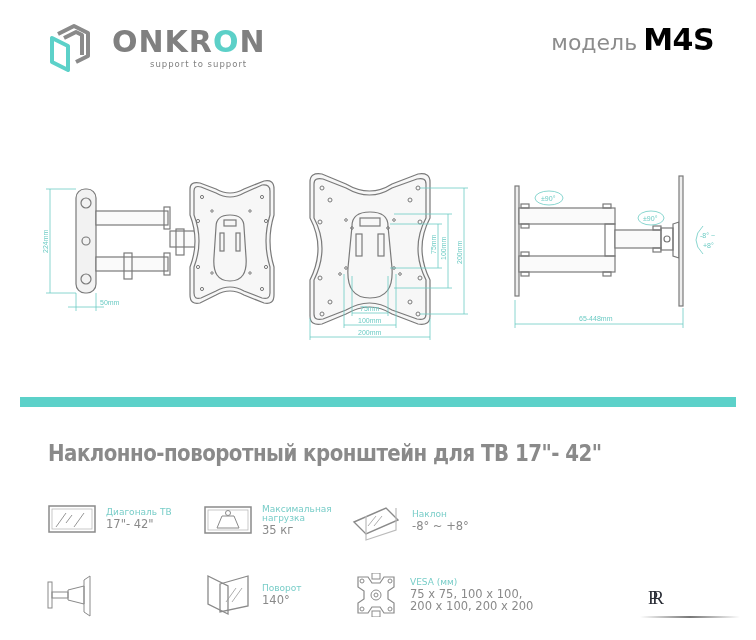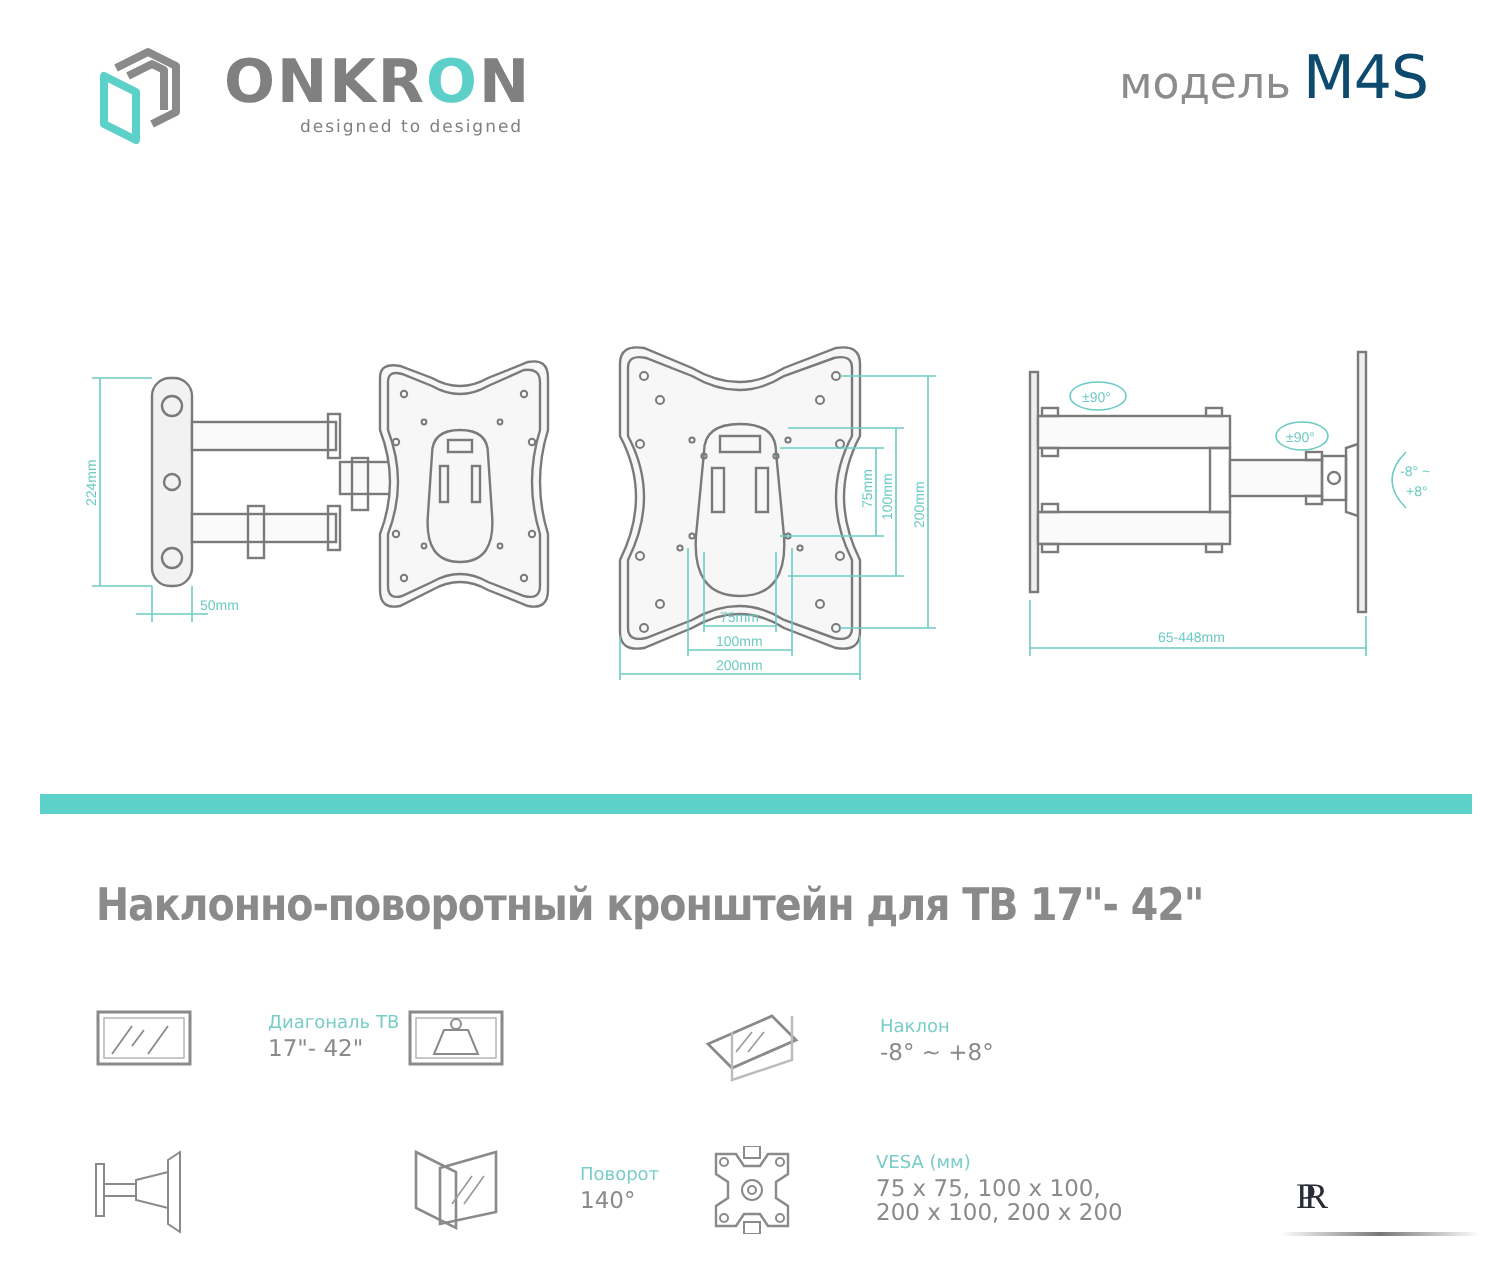--- a/index.html
+++ b/index.html
@@ -10,50 +10,50 @@
   
   .logo { left: 48px; top: 20px; width: 230px; height: 60px; }
   .logo-mark { left: 0; top: 2px; width: 48px; height: 50px; }
   .logo-word { left: 52px; top: 4px; font-family: "DejaVu Sans", sans-serif; font-weight: bold; font-size: 30px; letter-spacing: 1px; color: #808080; line-height: 36px; margin-left: 12px; }
   .logo-word .o2 { color: #5cd0c8; }
   .logo-tag { left: 102px; top: 39px; font-size: 8.5px; letter-spacing: 1px; color: #808080; }
 
   .model { right: 42px; top: 22px; text-align: right; }
   .model-line { display: flex; align-items: baseline; justify-content: flex-end; gap: 6px; margin-left: 40px; }
   .model-word { font-size: 22px; color: #8c8c8c; font-family: "DejaVu Sans", sans-serif; }
-  .model-name { font-size: 30px; font-weight: normal; color: #0c4a6e; letter-spacing: -0.5px; }
+  .model-name { font-size: 30px; font-weight: bold; color: #000000; letter-spacing: -0.5px; }
   .model-sub { font-size: 19px; color: #7fd0cb; margin-top: -4px; }
 
   
   .drawing { }
   .dim-text { font-family: "Liberation Sans", sans-serif; font-size: 7px; fill: #6ccbc4; }
 
   .teal-bar { left: 20px; top: 397px; width: 716px; height: 10px; background: #5cd1c9; }
 
   .title { left: 48px; top: 440px; font-family: "DejaVu Sans", sans-serif; font-weight: bold; font-size: 22.5px; color: #8a8a8a; letter-spacing: -0.6px; white-space: nowrap; transform: scaleX(0.88); transform-origin: left top; }
 
-  .spec { display: flex; align-items: center; gap: 28px; }
+  .spec { display: flex; align-items: center; }
   .spec-icon { flex: 0 0 auto; }
   .spec-text { margin-left: 10px; line-height: 1.05; }
   .spec-label { font-size: 9px; color: #78cdc8; }
   .spec-value { font-size: 11.5px; color: #8a8a8a; }
 
   .pr-logo { left: 640px; top: 586px; width: 100px; height: 40px; }
 </style>
 </head>
 <body>
 
 <div class="abs logo">
   <svg class="abs logo-mark" viewBox="0 0 48 50">
     <path d="M4 16 L4 40 L20 48 L20 24 Z" fill="none" stroke="#5cd1c9" stroke-width="4" stroke-linejoin="round"></path>
     <path d="M10 12 L26 4 L40 11 L40 34 L28 40" fill="none" stroke="#8a8a8a" stroke-width="4" stroke-linejoin="round"></path>
     <path d="M16 16 L28 10 L34 13 L34 33" fill="none" stroke="#8a8a8a" stroke-width="4" stroke-linejoin="round"></path>
   </svg>
   <div class="abs logo-word"><span>ONKR</span><span class="o2">O</span><span>N</span></div>
-  <div class="abs logo-tag">designed to designed</div>
+  <div class="abs logo-tag">support to support</div>
 </div>
 
 <div class="abs model">
   <div class="model-line">
     <span class="model-word">модель</span>
     <span class="model-name">M4S</span>
   </div>
 </div>
 
 <svg class="abs drawing" style="left:40px;top:175px" width="250" height="150" viewBox="0 0 250 150">
@@ -218,20 +218,25 @@
   </div>
 </div>
 
 <div class="abs spec" style="left:204px;top:505px">
   <svg class="spec-icon" width="48" height="28" viewBox="0 0 48 28">
     <rect x="1" y="1" width="46" height="26" fill="none" stroke="#8a8a8a" stroke-width="1.5"></rect>
     <rect x="4" y="4" width="40" height="20" fill="none" stroke="#bbb" stroke-width="0.8"></rect>
     <circle cx="24" cy="7" r="2.5" fill="none" stroke="#8a8a8a"></circle>
     <path d="M18 10 L30 10 L35 22 L13 22 Z" fill="none" stroke="#8a8a8a"></path>
   </svg>
+  <div class="spec-text">
+    <div class="spec-label">Максимальная</div>
+    <div class="spec-label">нагрузка</div>
+    <div class="spec-value">35 кг</div>
+  </div>
 </div>
 
 <div class="abs spec" style="left:352px;top:500px">
   <svg class="spec-icon" width="54" height="42" viewBox="0 0 54 42">
     <path d="M2 22 L34 8 L46 20 L14 34 Z" fill="none" stroke="#8a8a8a" stroke-width="1.4"></path>
     <path d="M14 16 L14 40 L44 30 L44 8" fill="none" stroke="#bbb" stroke-width="1.2"></path>
     <path d="M16 26 L24 16 M22 26 L30 16" stroke="#999" stroke-width="0.8"></path>
   </svg>
   <div class="spec-text" style="margin-left:6px">
     <div class="spec-label">Наклон</div>

